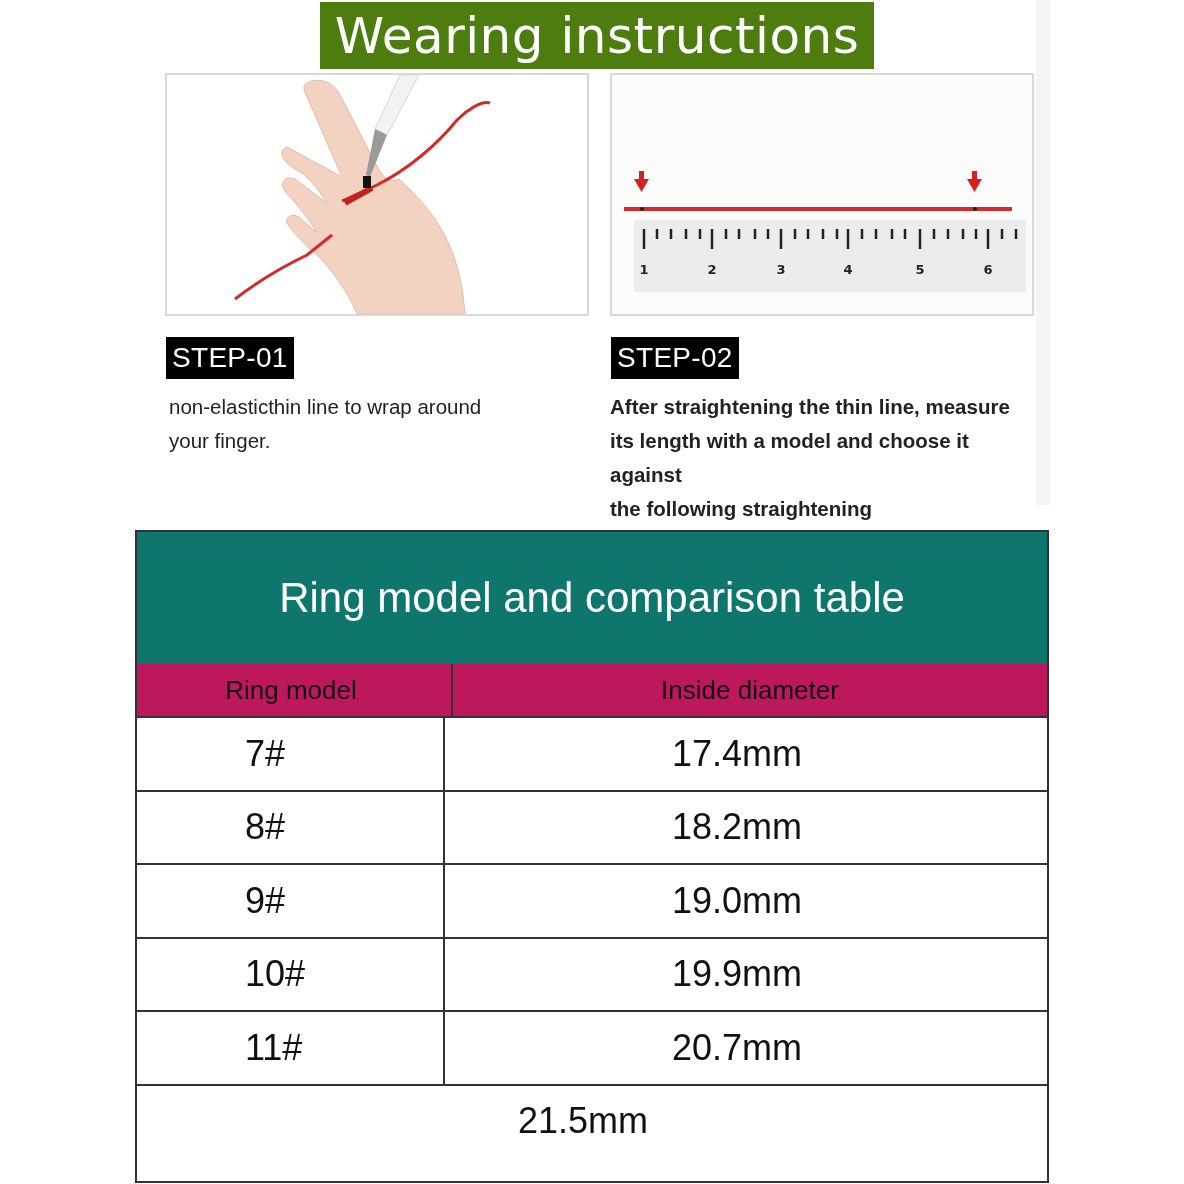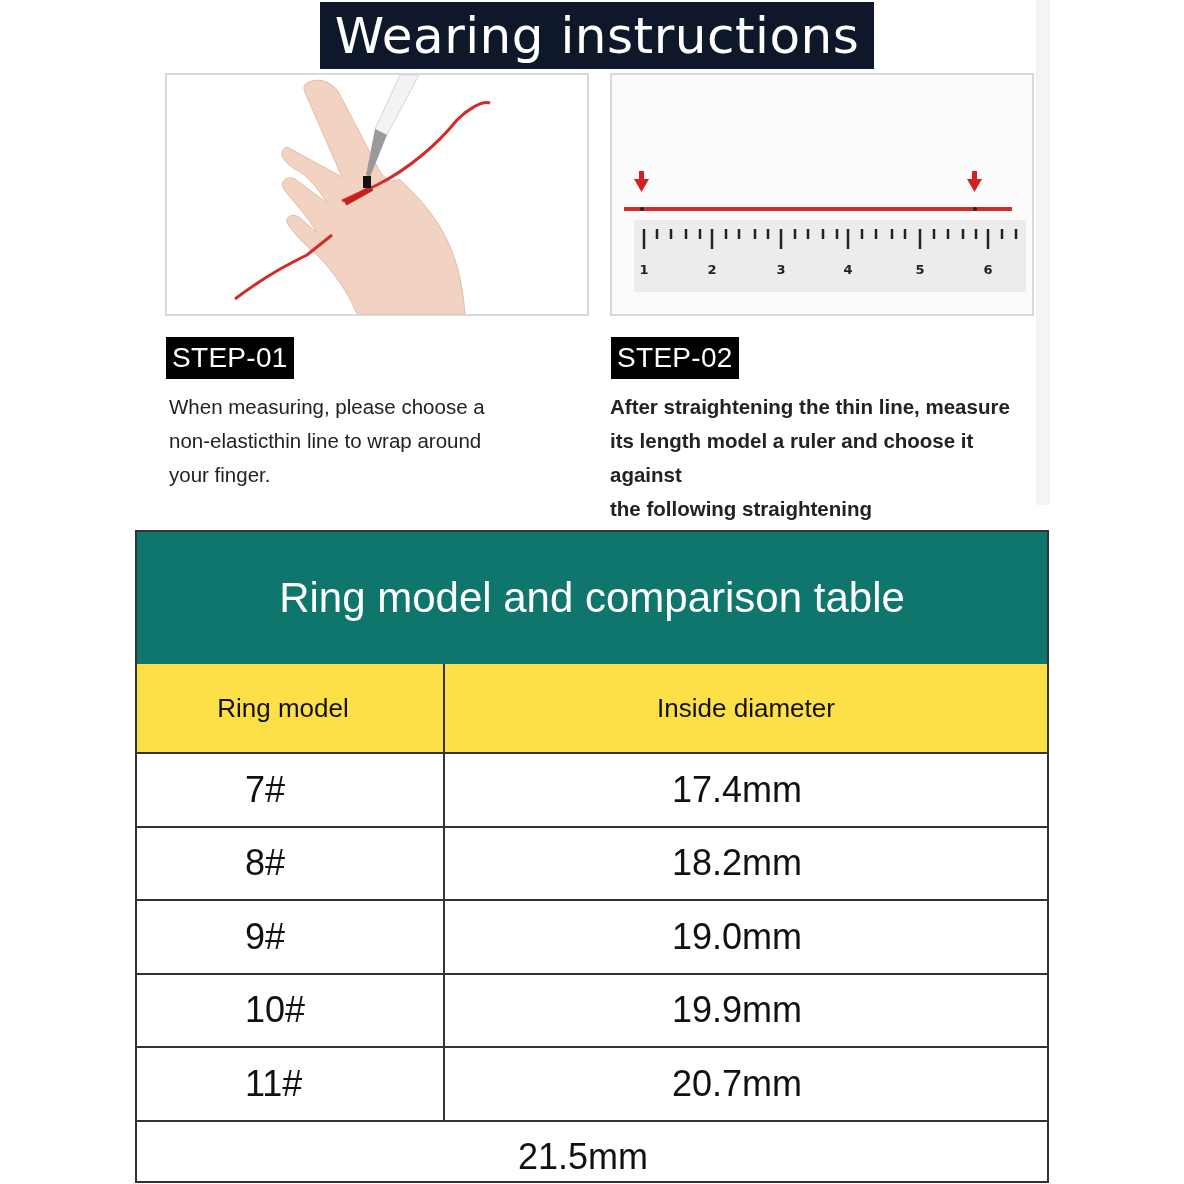--- a/index.html
+++ b/index.html
@@ -2,21 +2,21 @@
 <html><head>
 <meta charset="utf-8">
 <style>
   html, body { margin:0; padding:0; }
   body {
     width:1184px; height:1184px; background:#ffffff; position:relative; overflow:hidden;
     font-family:"Liberation Sans", sans-serif; color:#111;
   }
   .title-banner {
     position:absolute; left:320px; top:2px; width:554px; height:67px;
-    background:#0f172a; color:#fff; display:flex; align-items:center; justify-content:center;
+    background:#4d7c0f; color:#fff; display:flex; align-items:center; justify-content:center;
     font-family:"DejaVu Sans", sans-serif; font-size:50px; letter-spacing:0.5px;
   }
   .panel {
     position:absolute; top:73px; height:243px; background:#fff;
     border:2px solid #d8d8d8; box-sizing:border-box; overflow:hidden;
   }
   .panel-1 { left:165px; width:424px; }
   .panel-2 { left:610px; width:424px; background:#fbfbfb; }
   .panel svg { display:block; }
   .step-badge {
@@ -37,21 +37,21 @@
   }
   .table-wrap {
     position:absolute; left:135px; top:530px; width:914px; height:653px;
     border:2px solid #333; box-sizing:border-box;
   }
   .table-title {
     height:132px; background:#0f766e; color:#fff; font-size:42px;
     display:flex; align-items:center; justify-content:center;
   }
   .row { display:flex; height:73.5px; border-top:2px solid #333; box-sizing:border-box; }
-  .row.header { background:#fde047; height:88px; border-top:none; }
+  .row.header { background:#be185d; height:52px; border-top:none;padding-left:8px; }
   .cell { display:flex; align-items:center; justify-content:center; box-sizing:border-box; }
   .cell.model { width:308px; border-right:2px solid #333; }
   .cell.diam { flex:1; }
   .row.header .cell { font-size:26px; color:#111; }
   .row.header .cell.model { padding-right:14px; }
   .row.data .cell { font-size:36px; color:#111; }
   .row.data .cell.model { justify-content:flex-start; padding-left:108px; }
   .row.data .cell.diam { padding-right:18px; }
 </style>
 </head>
@@ -132,27 +132,26 @@
       <text x="308" y="199">5</text>
       <text x="376" y="199">6</text>
     </g>
   </svg>
 </div>
 
 <div class="step-badge step-1">STEP-01</div>
 <div class="step-badge step-2">STEP-02</div>
 
 <div class="step-text step-text-1">
-  <p>When measuring, please choose a</p>
   <p>non-elasticthin line to wrap around</p>
   <p>your finger.</p>
 </div>
 <div class="step-text step-text-2">
   <p>After straightening the thin line, measure</p>
-  <p>its length model a ruler and choose it against</p>
+  <p>its length with a model and choose it against</p>
   <p>the following straightening</p>
 </div>
 
 <div class="table-wrap">
   <div class="table-title">Ring model and comparison table</div>
   <div class="row header">
     <div class="cell model">Ring model</div>
     <div class="cell diam">Inside diameter</div>
   </div>
   <div class="row data">

